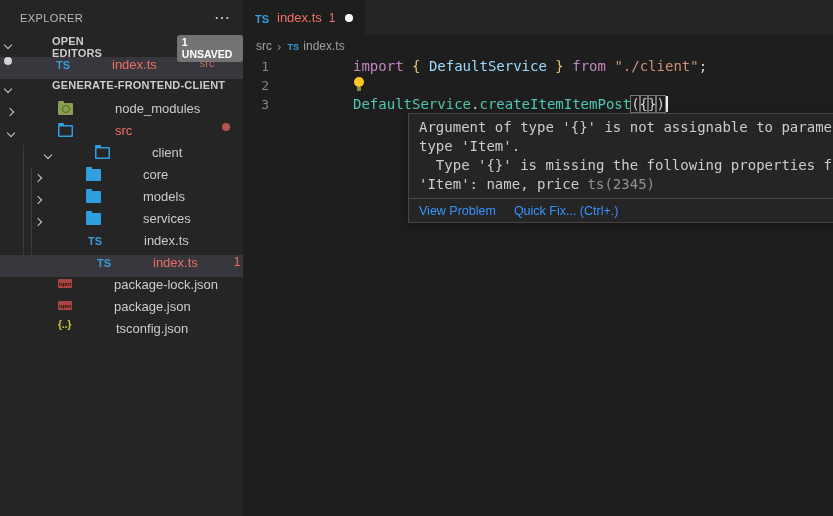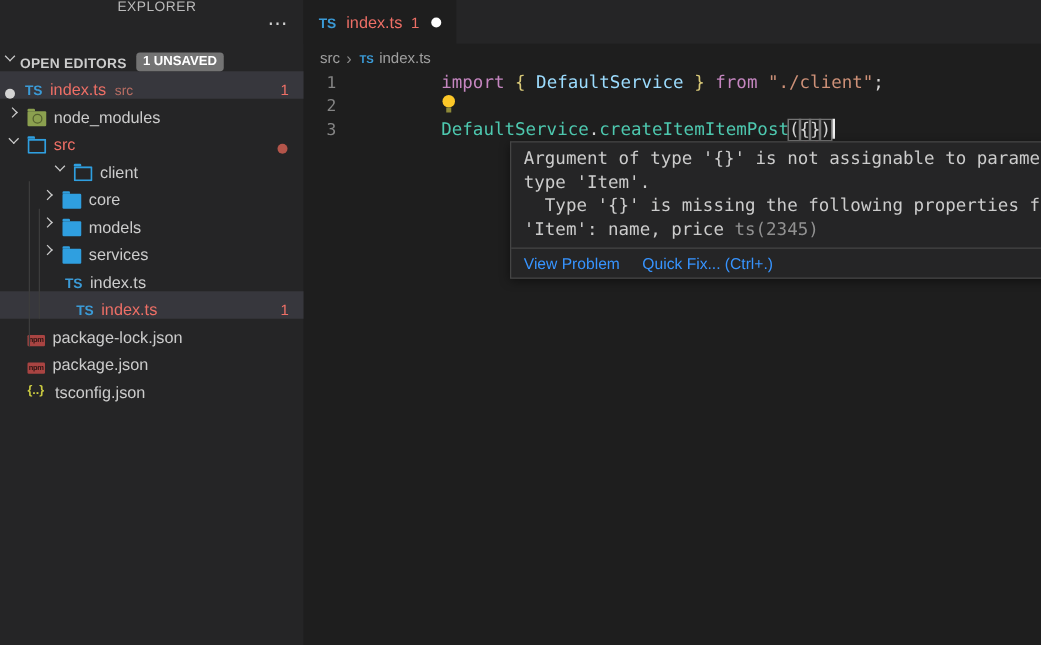--- a/index.html
+++ b/index.html
@@ -2,26 +2,26 @@
 <html><head>
 <meta charset="utf-8">
 <style>
   * { margin:0; padding:0; box-sizing:border-box; }
   html,body { background:#1e1e1e; }
   .app { position:relative; width:833px; height:516px; overflow:hidden;
          font-family:"Liberation Sans", sans-serif; color:#cccccc; background:#1e1e1e; }
 
   
   .sidebar { position:absolute; left:0; top:0; width:243px; height:516px; background:#252526; }
-  .sb-header { height:35px; display:flex; align-items:center; padding:0 12px 0 20px;flex-direction:column; }
+  .sb-header { height:35px; display:flex; align-items:center; padding:0 12px 0 20px; }
   .sb-title { font-size:11px; color:#bbbbbb; letter-spacing:.4px; }
   .ellipsis { margin-left:auto; width:18px; height:16px; display:flex; align-items:center; justify-content:center; cursor:pointer; }
   .ellipsis::before { content:'⋯'; font-size:16px; color:#d0d0d0; line-height:10px; }
 
-  .row { height:22px; display:flex; align-items:flex-end; font-size:13px; color:#cccccc; cursor:pointer; }
+  .row { height:22px; display:flex; align-items:flex-start; font-size:13px; color:#cccccc; cursor:pointer;gap:36px; }
   .sect { font-weight:bold; font-size:11px; }
   .sect .slbl { letter-spacing:.2px; }
   .sel { background:#37373d; }
 
   .chev { width:22px; height:22px; flex:none; display:flex; align-items:center; justify-content:center; }
   .chev.small { width:16px; }
   .chev::before { content:''; width:5px; height:5px; border-right:1.2px solid #cccccc; border-bottom:1.2px solid #cccccc; }
   .chev.right::before { transform:rotate(-45deg); margin-left:-2px; }
   .chev.down::before  { transform:rotate(45deg); margin-top:-2px; }
   .chev.none::before { border:none; }
@@ -110,20 +110,24 @@
     </div>
 
     <div class="row sel">
       <span class="dot-mod oe-dot"></span>
       <span class="fi-ts"></span>
       <span class="lbl err">index.ts</span>
       <span class="desc">src</span>
       <span class="count">1</span>
     </div>
 
+    <div class="row sect">
+      <span class="chev small down"></span>
+      <span class="slbl">GENERATE-FRONTEND-CLIENT</span>
+    </div>
 
     <div class="row lv0">
       <span class="chev right"></span>
       <span class="fi folder-node"></span>
       <span class="lbl">node_modules</span>
     </div>
     <div class="row lv0">
       <span class="chev down"></span>
       <span class="fi folder-open"></span>
       <span class="lbl err">src</span>

